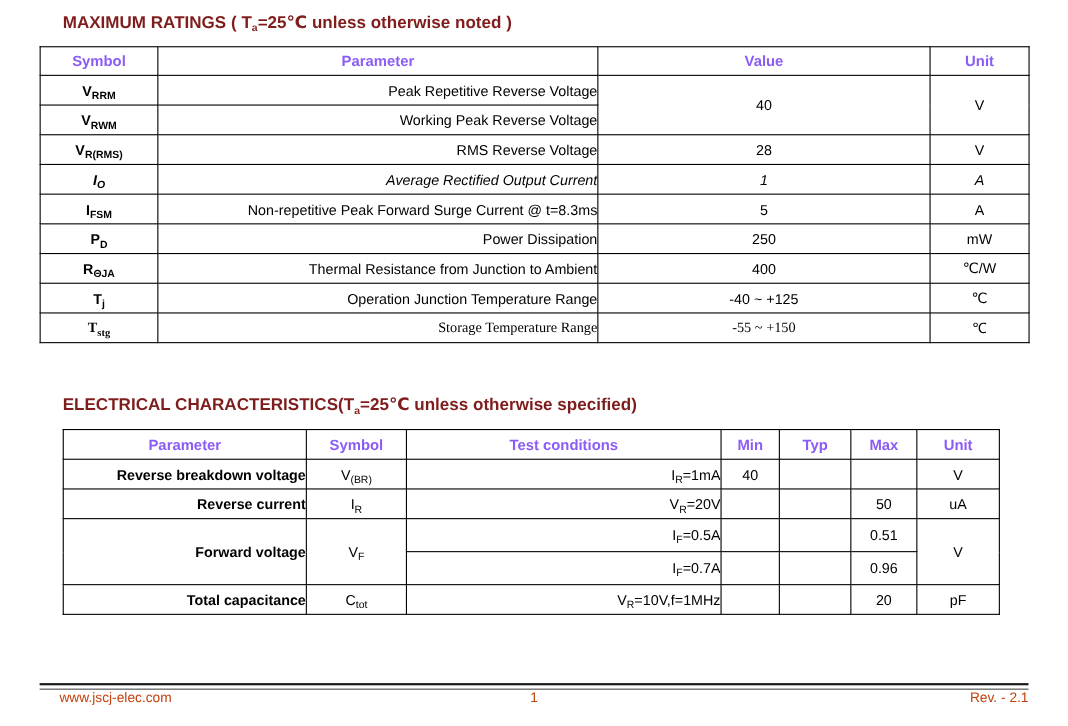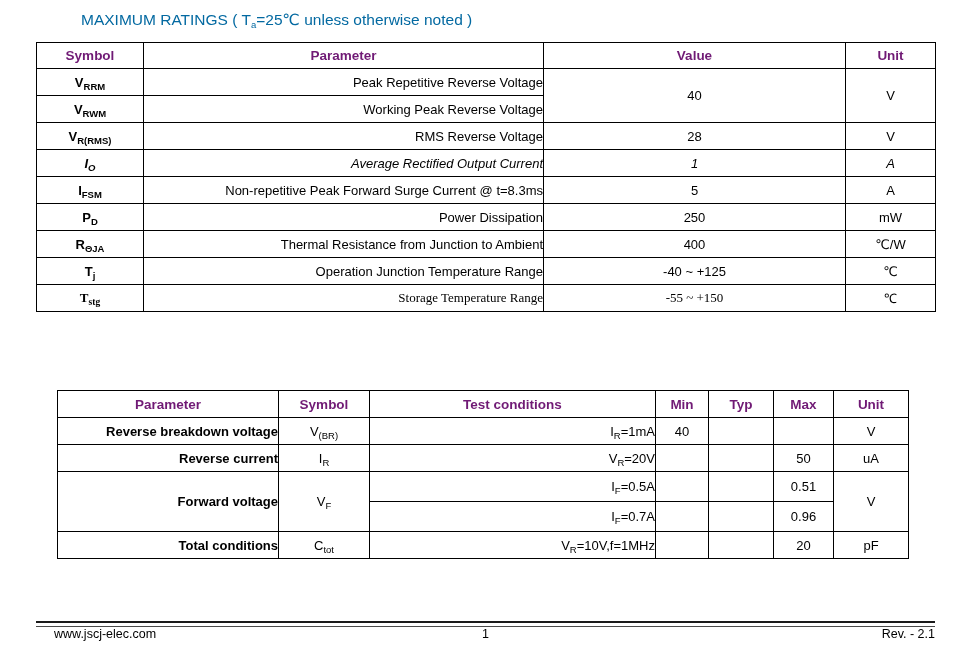--- a/index.html
+++ b/index.html
@@ -1,37 +1,37 @@
 <!DOCTYPE html>
 <html><head>
 <meta charset="utf-8">
 <style>
   html,body{margin:0;padding:0;background:#ffffff;}
   body{font-family:"Liberation Sans","DejaVu Sans",sans-serif;color:#000;}
   #page{position:relative;width:971px;height:660px;background:#ffffff;overflow:hidden;}
 
-  .doc-title{position:absolute;left:57px;font-weight:normal;font-size:15.5px;letter-spacing:0;color:#0369a1;margin-left:24px;}
+  .doc-title{position:absolute;left:57px;font-weight:bold;font-size:15.5px;letter-spacing:0;color:#7f1d1d;}
   #title-max{top:11px;}
   #title-elec{top:359px;}
 
   table{position:absolute;border-collapse:collapse;table-layout:fixed;background:#fff;}
   #table-max{left:36px;top:42px;}
   #table-elec{left:57px;top:390px;}
 
   th,td{border:1px solid #000;font-size:13px;vertical-align:middle;overflow:hidden;white-space:nowrap;padding:0;}
-  th{font-weight:bold;text-align:center;font-size:13.5px;color:#701a75;}
+  th{font-weight:bold;text-align:center;font-size:13.5px;color:#8b5cf6;}
   td.center{text-align:center;}
   td.left{text-align:right;padding-left:10px;}
   td.bold, .bold{font-weight:bold;}
   sub{font-size:9.5px;line-height:0;vertical-align:-3px;}
 
   #footer-rule{position:absolute;left:36px;top:621px;width:899px;height:3px;
     border-top:2px solid #1a1a1a;border-bottom:1px solid #4a4a4a;}
   #footer-row{position:absolute;left:36px;top:627px;width:899px;display:flex;
-    align-items:flex-start;justify-content:space-between;font-size:12.5px;color:#000000;}
+    align-items:flex-start;justify-content:space-between;font-size:12.5px;color:#c2410c;}
   #footer-row .mid{position:absolute;left:0;right:0;text-align:center;}
   #footer-row .side{position:relative;z-index:1;background:transparent;}
   #footer-left{padding-left:18px;}
   #footer-right{padding-right:0px;}
 </style>
 </head>
 <body>
 
 <div id="page">
 
@@ -101,20 +101,21 @@
         </tr>
         <tr style="height: 27px; font-family: Liberation Serif, serif;">
           <td class="center bold">T<sub>stg</sub></td>
           <td class="left">Storage Temperature Range</td>
           <td class="center">-55 ~ +150</td>
           <td class="center">℃</td>
         </tr>
       </tbody>
   </table>
 
+  <div id="title-elec" class="doc-title">ELECTRICAL CHARACTERISTICS(T<sub>a</sub>=25℃ unless otherwise specified)</div>
 
   <table id="table-elec">
     <colgroup>
       <col style="width:221px">
         <col style="width:91px">
         <col style="width:286px">
       <col style="width:53px">
         <col style="width:65px">
         <col style="width:60px">
         <col style="width:75px">
@@ -158,21 +159,21 @@
           <td class="center">0.51</td>
           <td class="center" rowspan="2">V</td>
         </tr>
         <tr style="height: 30px;">
           <td class="left">I<sub>F</sub>=0.7A</td>
           <td class="center"></td>
           <td class="center"></td>
           <td class="center">0.96</td>
         </tr>
         <tr style="height: 27px;">
-          <td class="left bold">Total conditions</td>
+          <td class="left bold">Total capacitance</td>
           <td class="center">C<sub>tot</sub></td>
           <td class="left">V<sub>R</sub>=10V,f=1MHz</td>
           <td class="center"></td>
           <td class="center"></td>
           <td class="center">20</td>
           <td class="center">pF</td>
         </tr>
       </tbody>
   </table>
 

